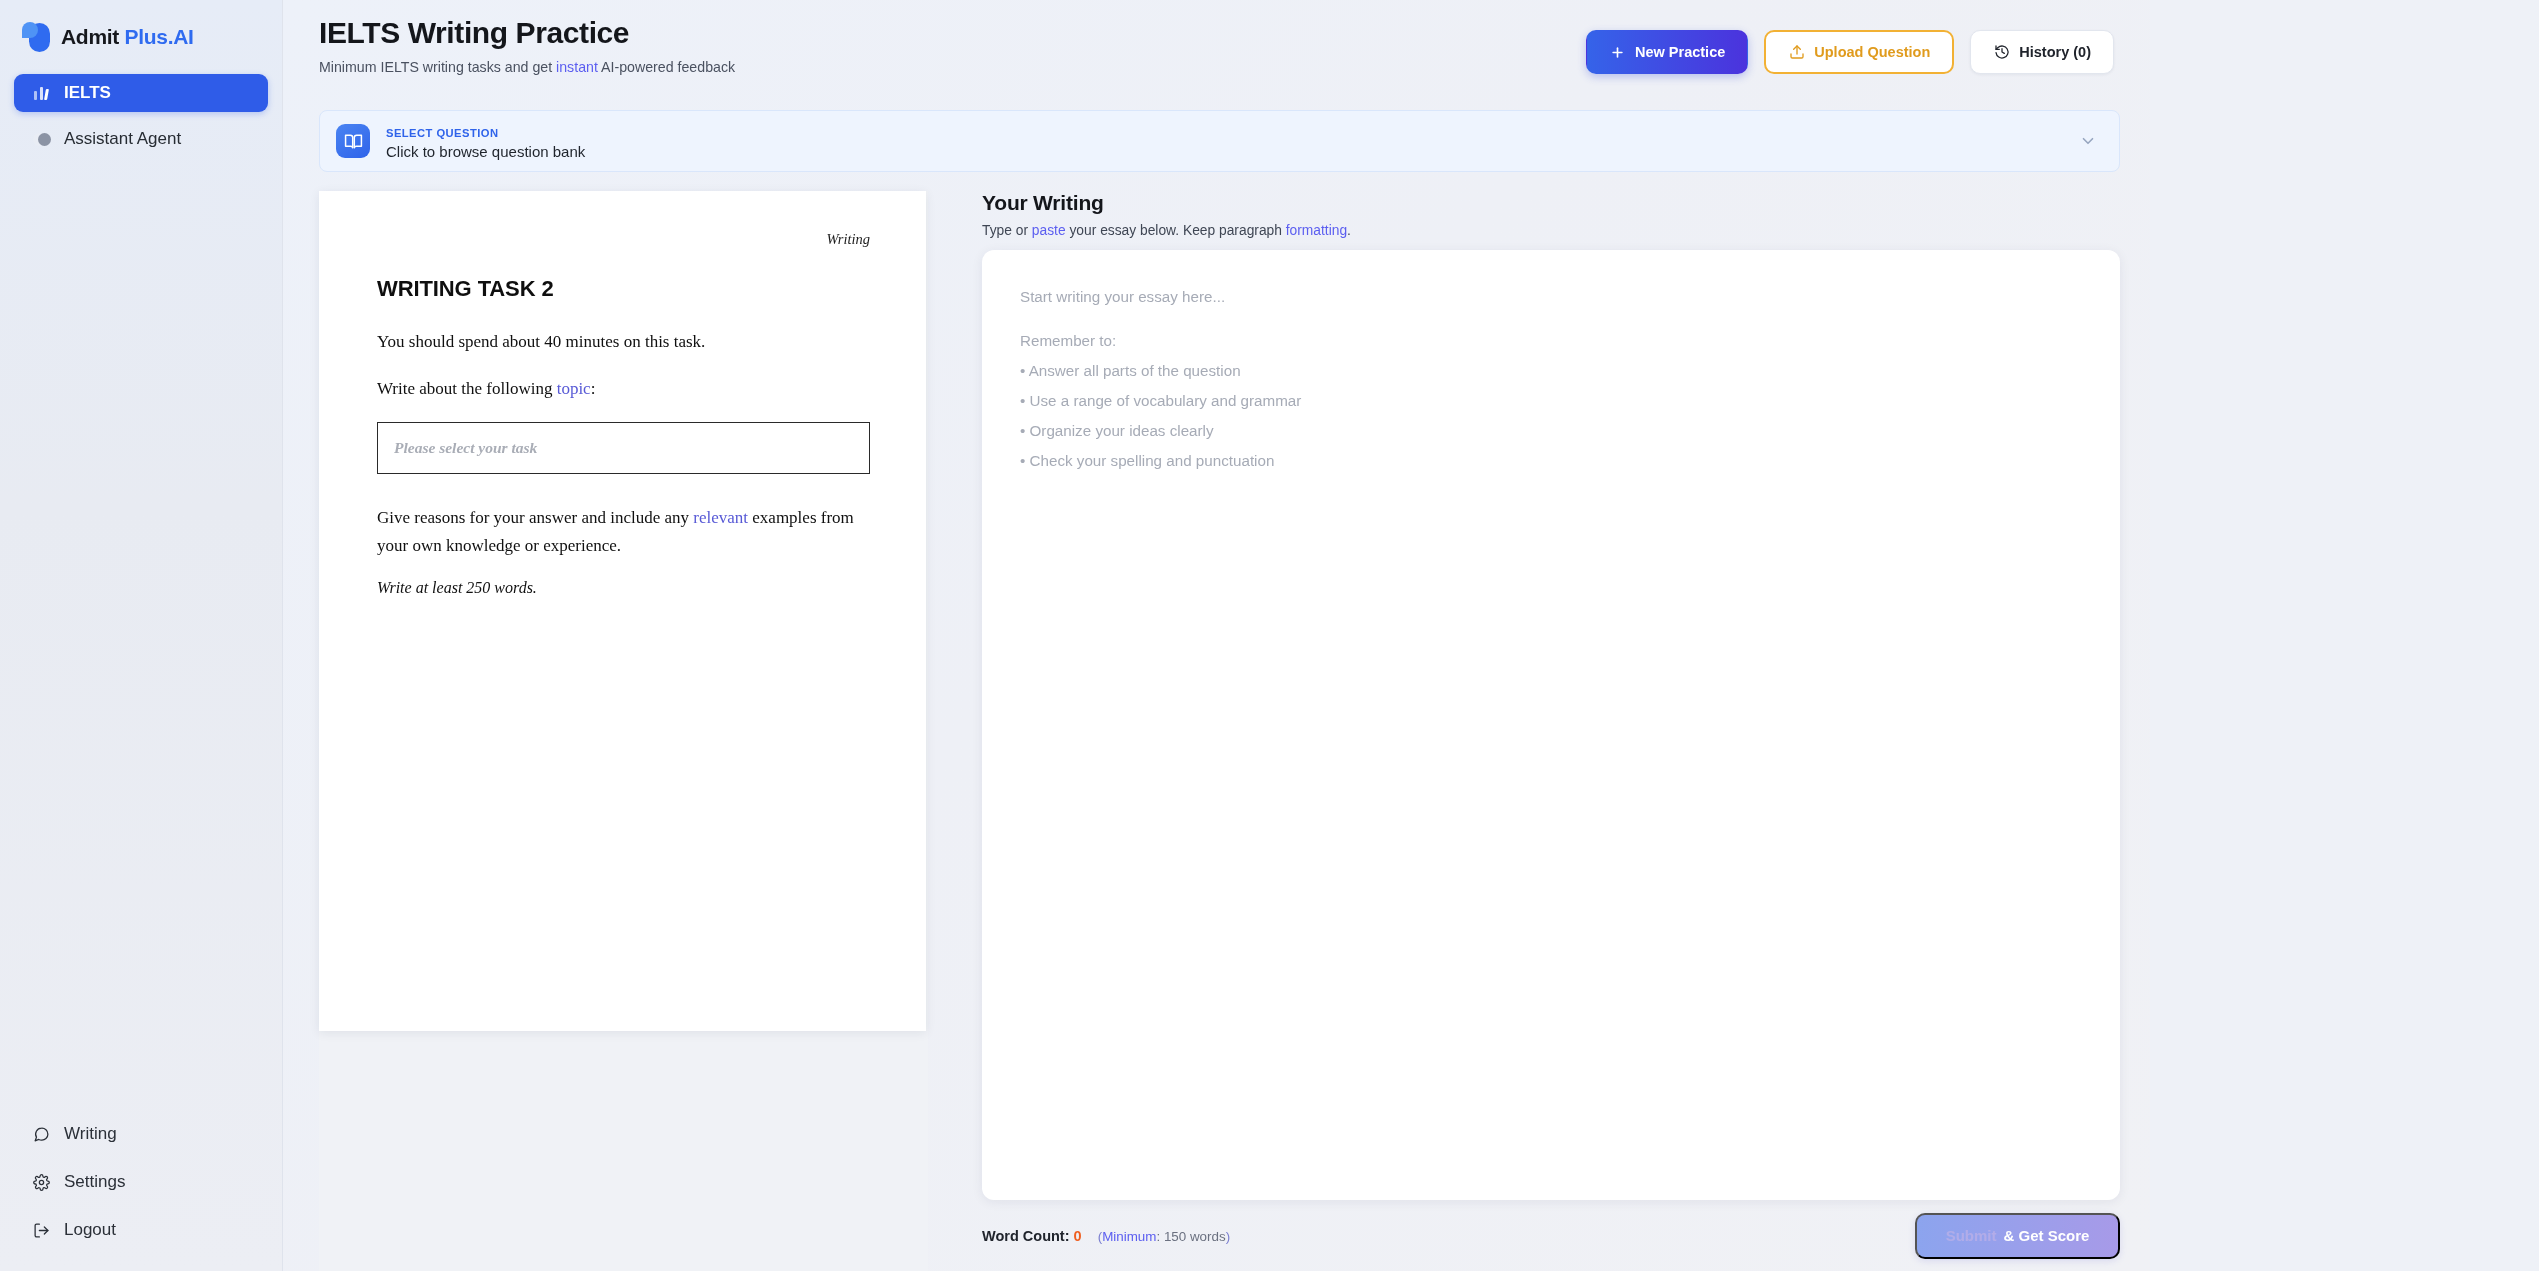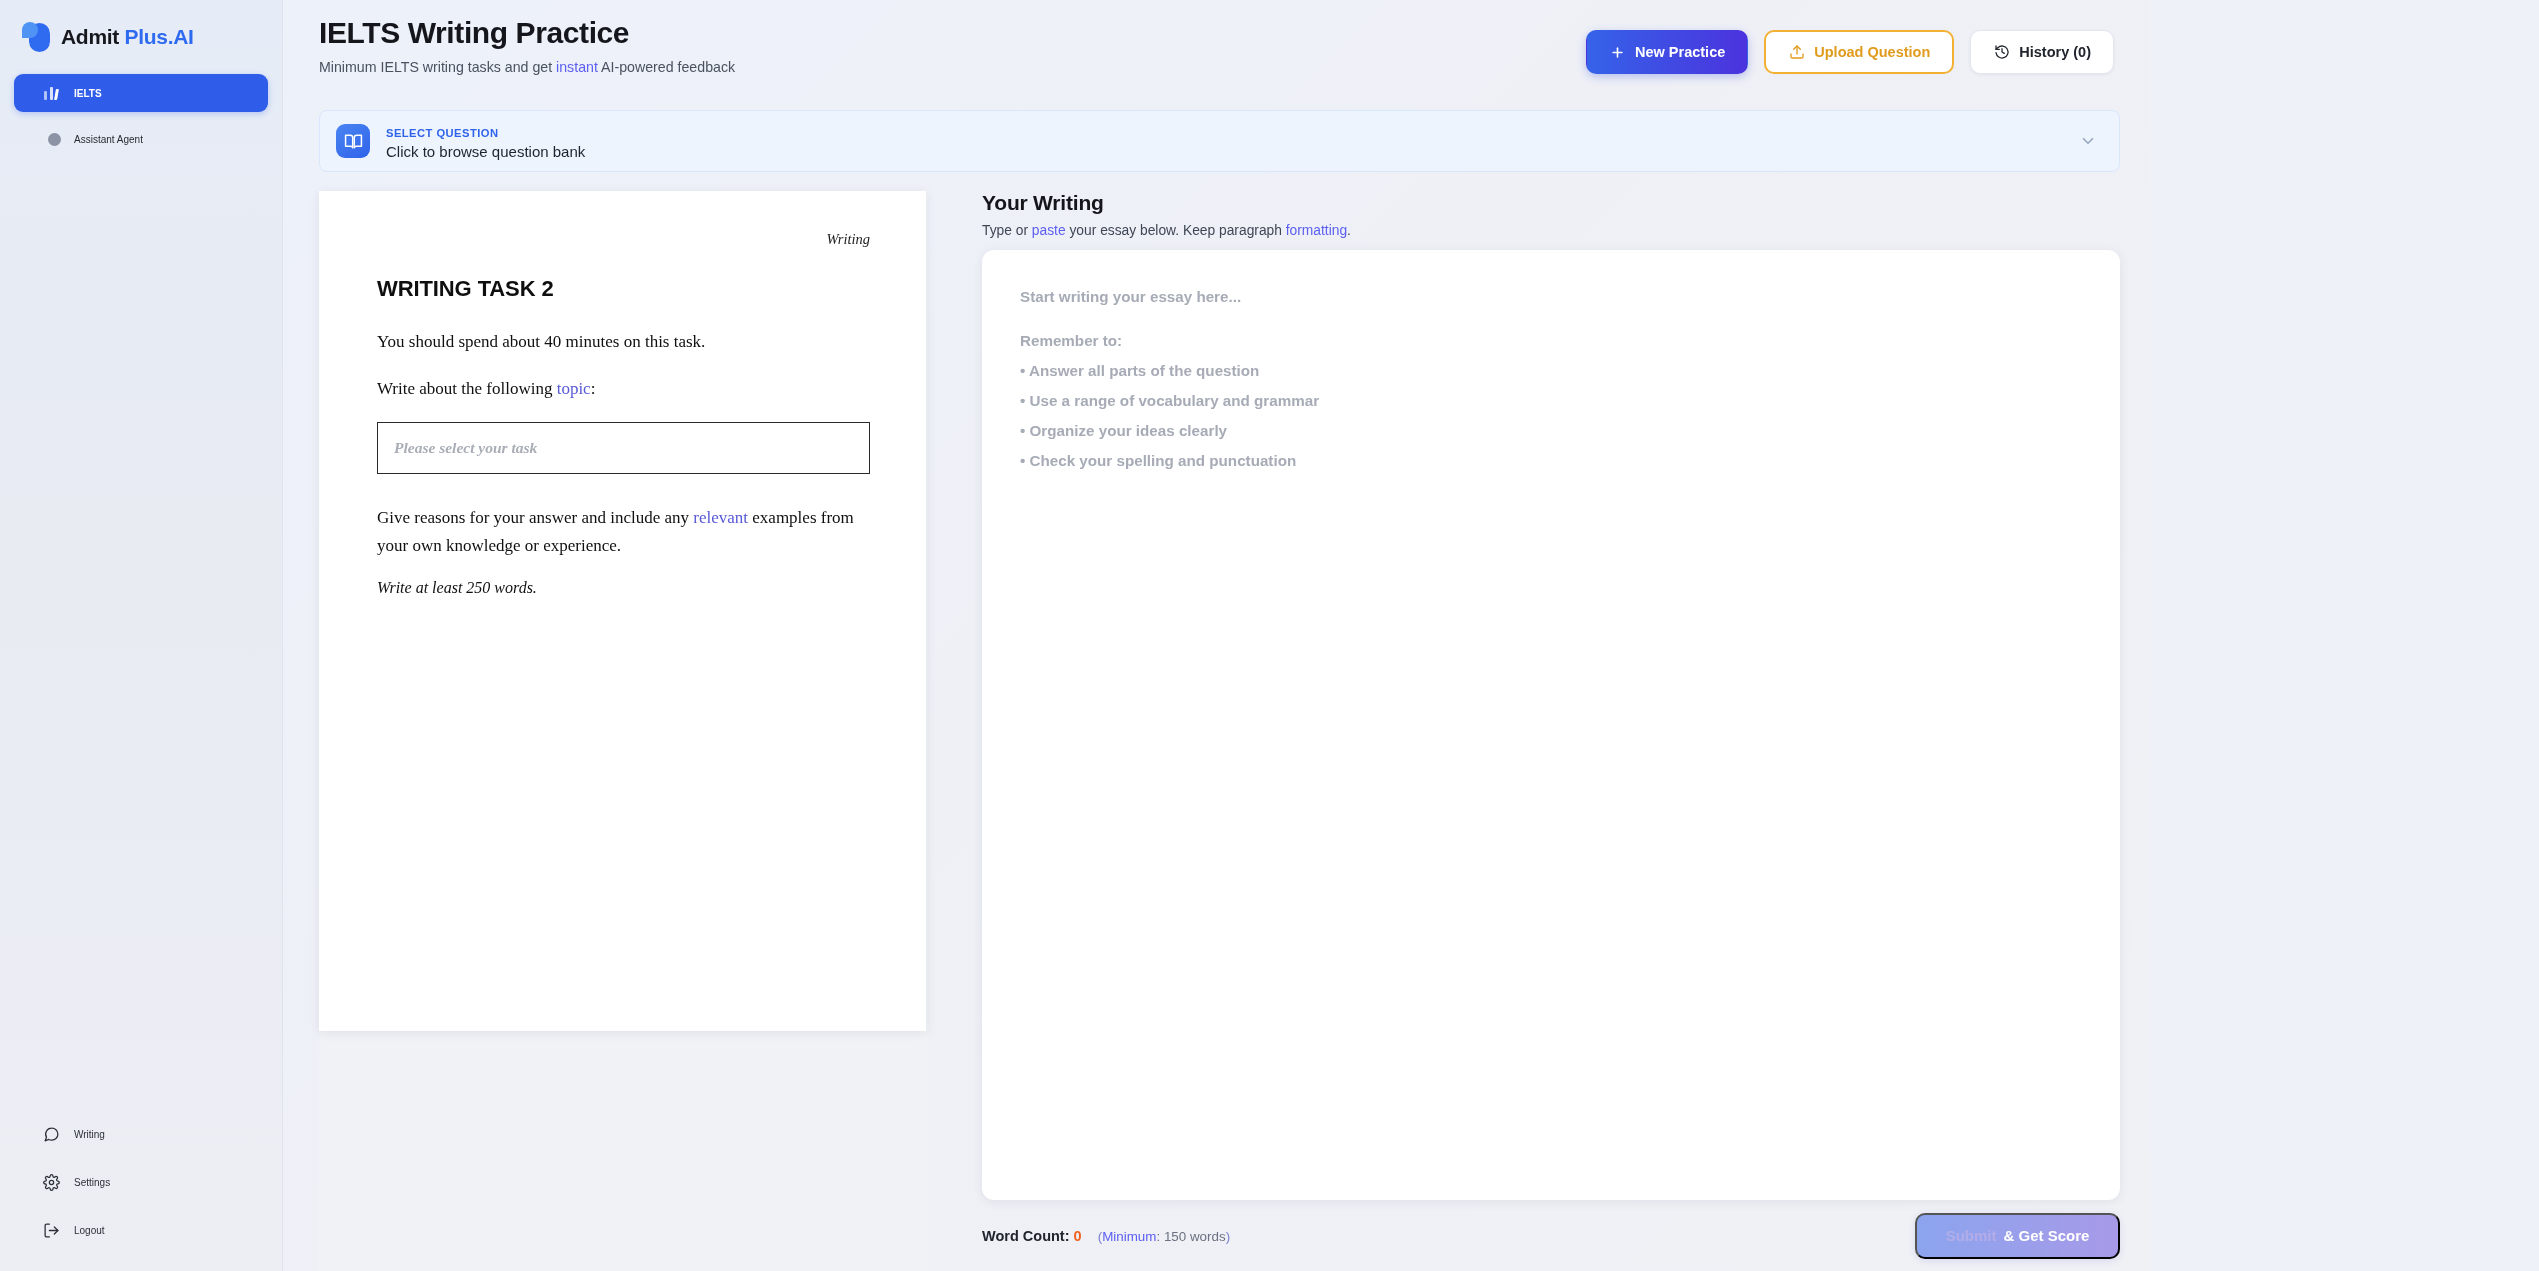--- a/index.html
+++ b/index.html
@@ -28,22 +28,22 @@
   .brand-mark .ball {
     position: absolute; left: 0px; top: 1px; width: 16px; height: 16px;
     background: #4f93f5; border-radius: 50% 50% 50% 0;
   }
   .brand-text { font-size: 21px; font-weight: 700; letter-spacing: -0.3px; color: #16181d; white-space: nowrap; }
   .brand-text .accent { color: #2f6bf0; }
 
   .nav { padding: 18px 14px 0 14px; }
   .nav-item {
     display: flex; align-items: center; gap: 14px;
-    height: 38px; padding: 0 28px; border-radius: 9px;
-    font-size: 10px; color: #272c33; cursor: pointer;
+    height: 38px; padding: 0 18px; border-radius: 9px;
+    font-size: 17px; color: #272c33; cursor: pointer;
     margin-bottom: 8px;
   }
   .nav-item.active { background: #2f5ce8; color: #ffffff; font-weight: 600; box-shadow: 0 2px 6px rgba(47,92,232,.28); }
   .nav-icon { width: 18px; height: 18px; display: flex; align-items: center; justify-content: center; flex: 0 0 18px; }
 
   .bars { display: flex; align-items: flex-end; gap: 2.5px; height: 13px; }
   .bars i { display: block; width: 3px; background: #ffffff; border-radius: 1px; }
   .bars i:nth-child(1){ height: 9px; opacity:.62 }
   .bars i:nth-child(2){ height: 13px; opacity:.82 }
   .bars i:nth-child(3){ height: 11px; transform: skewX(-10deg); }
@@ -123,21 +123,21 @@
                 padding: 0 30px 0 54px; }
   .rp-head { padding-bottom: 12px; }
   .rp-title { font-size: 21px; font-weight: 700; color: #14161b; letter-spacing:-0.2px; }
   .rp-sub { margin-top: 8px; font-size: 13.8px; color: #3f4654; }
   .rp-sub .hl { color:#5b5ef0; }
 
   .editor {
     flex: 1; min-height: 0; background:#fff; border-radius: 12px;
     box-shadow: 0 2px 12px rgba(25,35,70,.07);
     padding: 32px 38px; overflow: hidden; cursor: text;
-    color:#a6abb6; font-size: 15.2px; line-height: 1.98; font-weight: bold;
+    color:#a6abb6; font-size: 15.2px; line-height: 1.98;
   }
   .editor .blank { height: 14px; }
 
   .footer-bar {
     height: 71px; display:flex; align-items:center;
     padding: 0 0 0 0; margin-top: 0;
   }
   .wordcount { font-size: 14.5px; font-weight: 700; color:#20242c; }
   .wordcount .num { color:#ef5f20; }
   .wordcount .min { font-weight: 400; color:#7b7fd0; margin-left: 12px; font-size: 13.4px; }

